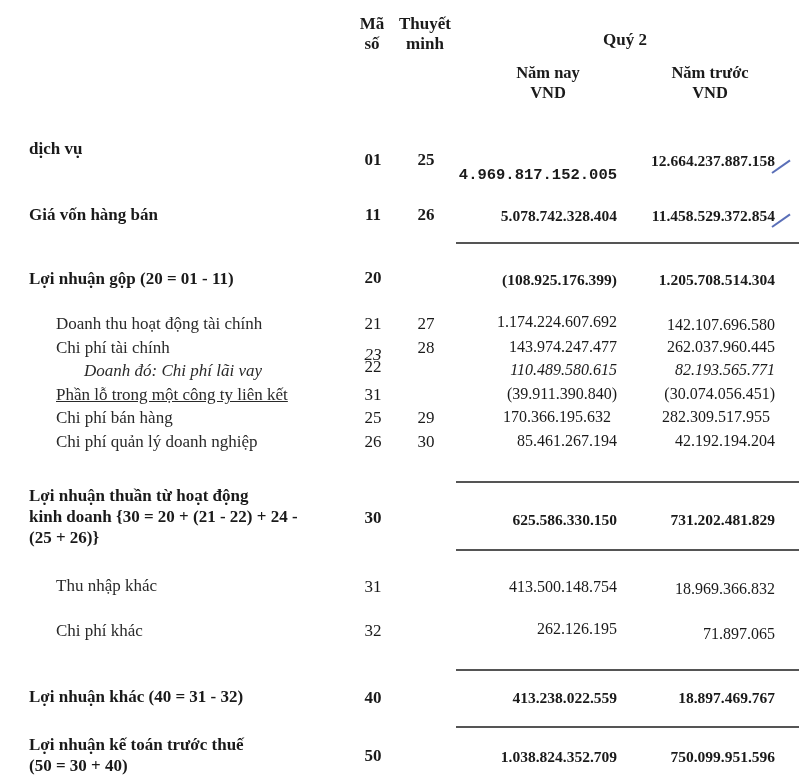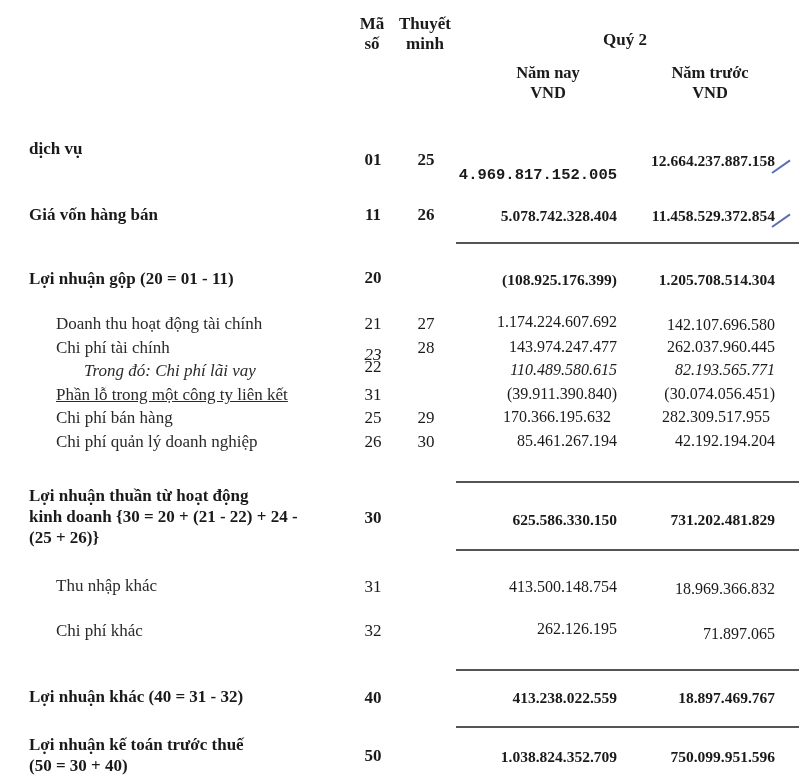--- a/index.html
+++ b/index.html
@@ -72,21 +72,21 @@
 <div class="abs note" style="left:411px; top:314px;">27</div>
 <div class="abs num c1" style="top:313px;">1.174.224.607.692</div>
 <div class="abs num c2" style="top:316px;">142.107.696.580</div>
 
 <div class="abs lbl" style="left:56px; top:338px;">Chi phí tài chính</div>
 <div class="abs code" style="left:358px; top:338px;margin-top:19px;">22</div>
 <div class="abs note" style="left:411px; top:338px;">28</div>
 <div class="abs num c1" style="top:338px;">143.974.247.477</div>
 <div class="abs num c2" style="top:338px;">262.037.960.445</div>
 
-<div class="abs lbl ital" style="left:84px; top:361px;">Trong đó: Chi phí lãi vay</div>
+<div class="abs lbl ital" style="left:84px; top:361px;">Doanh đó: Chi phí lãi vay</div>
 <div class="abs code ital" style="left:358px; top:345px;">23</div>
 <div class="abs num ital c1" style="top:361px;">110.489.580.615</div>
 <div class="abs num ital c2" style="top:361px;">82.193.565.771</div>
 
 <div class="abs lbl" style="left:56px; top:385px;text-decoration:underline;">Phần lỗ trong một công ty liên kết</div>
 <div class="abs code" style="left:358px; top:385px;">31</div>
 <div class="abs num c1" style="top:385px;">(39.911.390.840)</div>
 <div class="abs num c2" style="top:385px;">(30.074.056.451)</div>
 
 <div class="abs lbl" style="left:56px; top:408px;">Chi phí bán hàng</div>

